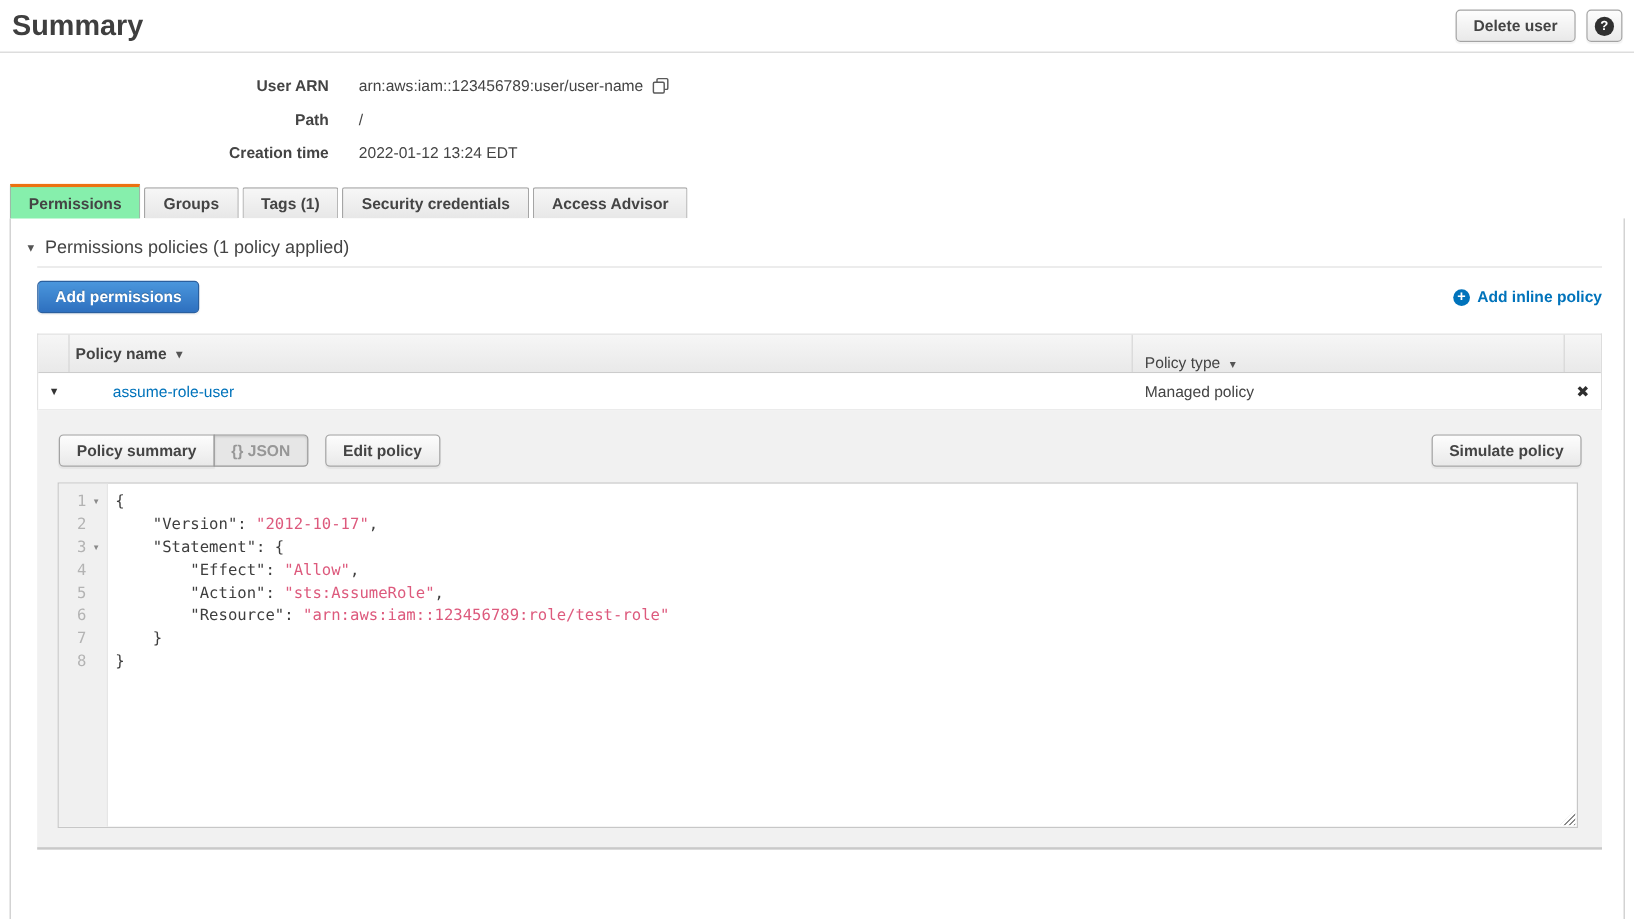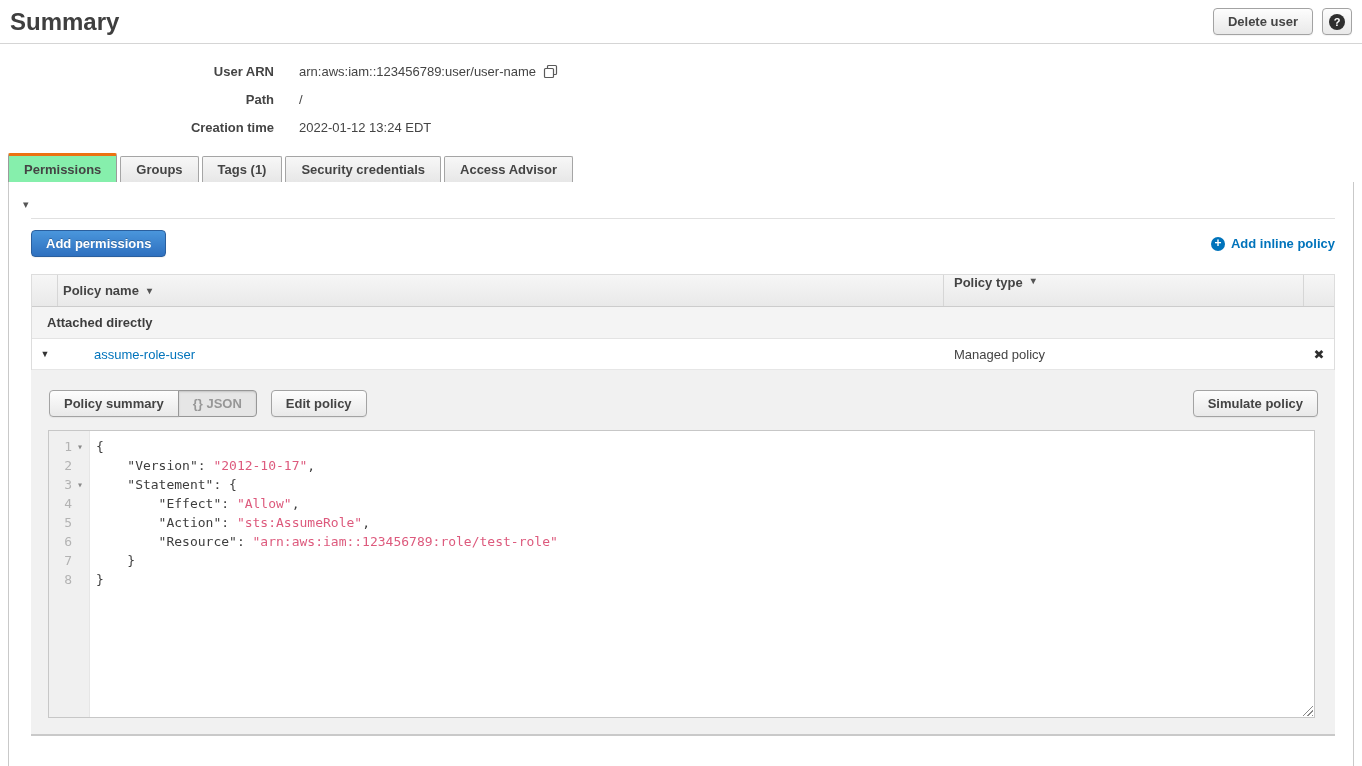--- a/index.html
+++ b/index.html
@@ -59,22 +59,22 @@
                  font-size: 12px; font-weight: bold; display: flex; align-items: center; justify-content: center;
                  margin-right: 6px; line-height: 1; padding-bottom: 1px; }
 
   
   .ptable { margin: 17px 18px 0 22px; border: 1px solid #ddd; border-bottom: none; font-size: 13px; }
   .ptable-header { display: flex; height: 32px; background: linear-gradient(#f6f6f6, #e9e9e9);
                    border-bottom: 1px solid #ccc; }
   .h-exp  { width: 26px; flex: none; border-right: 1px solid #d6d6d6; }
   .h-name { flex: 1; display: flex; align-items: center; padding-left: 5px; font-weight: bold;
             border-right: 1px solid #d6d6d6; cursor: pointer; }
-  .h-type { width: 360px; flex: none; display: flex; align-items: flex-start; padding-left: 10px;
-            font-weight: bold; border-right: 1px solid #d6d6d6; cursor: pointer; }
+  .h-type { width: 360px; flex: none; display: flex; align-items: flex-end; padding-left: 10px;
+            font-weight: normal; border-right: 1px solid #d6d6d6; cursor: pointer; }
   .h-x    { width: 30px; flex: none; }
   .sort-caret { font-size: 10px; color: #555; margin-left: 8px; }
 
   .group-row { height: 32px; background: #f4f4f4; border-bottom: 1px solid #e3e3e3; display: flex;
                align-items: center; padding-left: 15px; font-weight: bold; color: #3d3d3d; }
   .policy-row { height: 31px; background: #fff; display: flex; align-items: center; border-bottom: 1px solid #e6e6e6; }
   .r-exp  { width: 26px; flex: none; text-align: center; font-size: 9px; color: #333; cursor: pointer; }
   .r-name { flex: 1; padding-left: 36px; }
   .r-name a { color: #0073bb; text-decoration: none; cursor: pointer; }
   .r-type { width: 360px; flex: none; padding-left: 10px; color: #444; }
@@ -150,20 +150,21 @@
   <div class="tab">Groups</div>
   <div class="tab">Tags (1)</div>
   <div class="tab">Security credentials</div>
   <div class="tab">Access Advisor</div>
 </div>
 
 <div class="content">
 
   <div class="section-heading">
     <span class="section-caret">▾</span>
+    <span>Permissions policies (1 policy applied)</span>
   </div>
   <div class="section-divider"></div>
 
   <div class="actions-row">
     <button class="btn btn-primary">Add permissions</button>
     <a class="inline-link">
       <span class="plus-circle">+</span>
       <span>Add inline policy</span>
     </a>
   </div>
@@ -175,23 +176,20 @@
         <span>Policy name</span>
         <span class="sort-caret">▾</span>
       </div>
       <div class="h-type">
         <span>Policy type</span>
         <span class="sort-caret">▾</span>
       </div>
       <div class="h-x"></div>
     </div>
 
-    <div class="group-row">
-      <span>Attached directly</span>
-    </div>
 
     <div class="policy-row">
       <div class="r-exp">▼</div>
       <div class="r-name">
         <a>assume-role-user</a>
       </div>
       <div class="r-type">Managed policy</div>
       <div class="r-x">✖</div>
     </div>
   </div>

